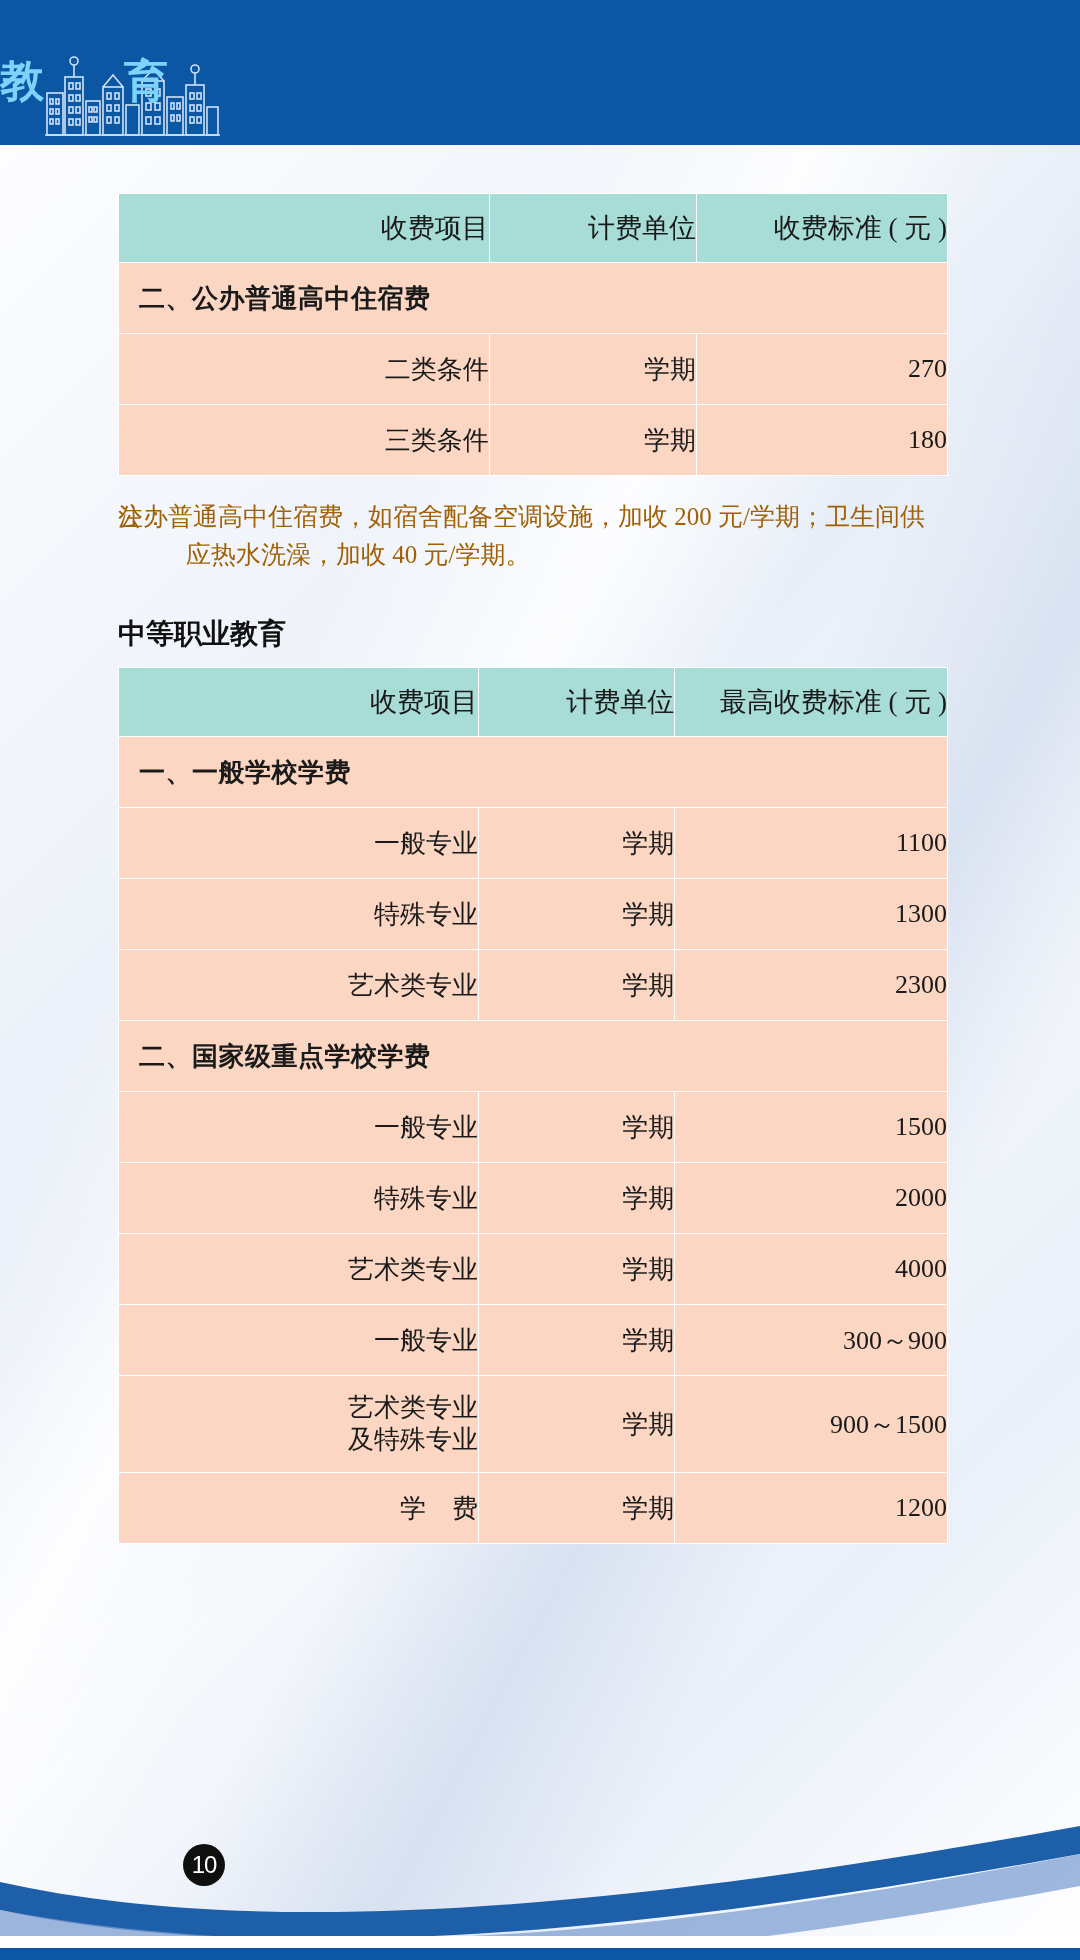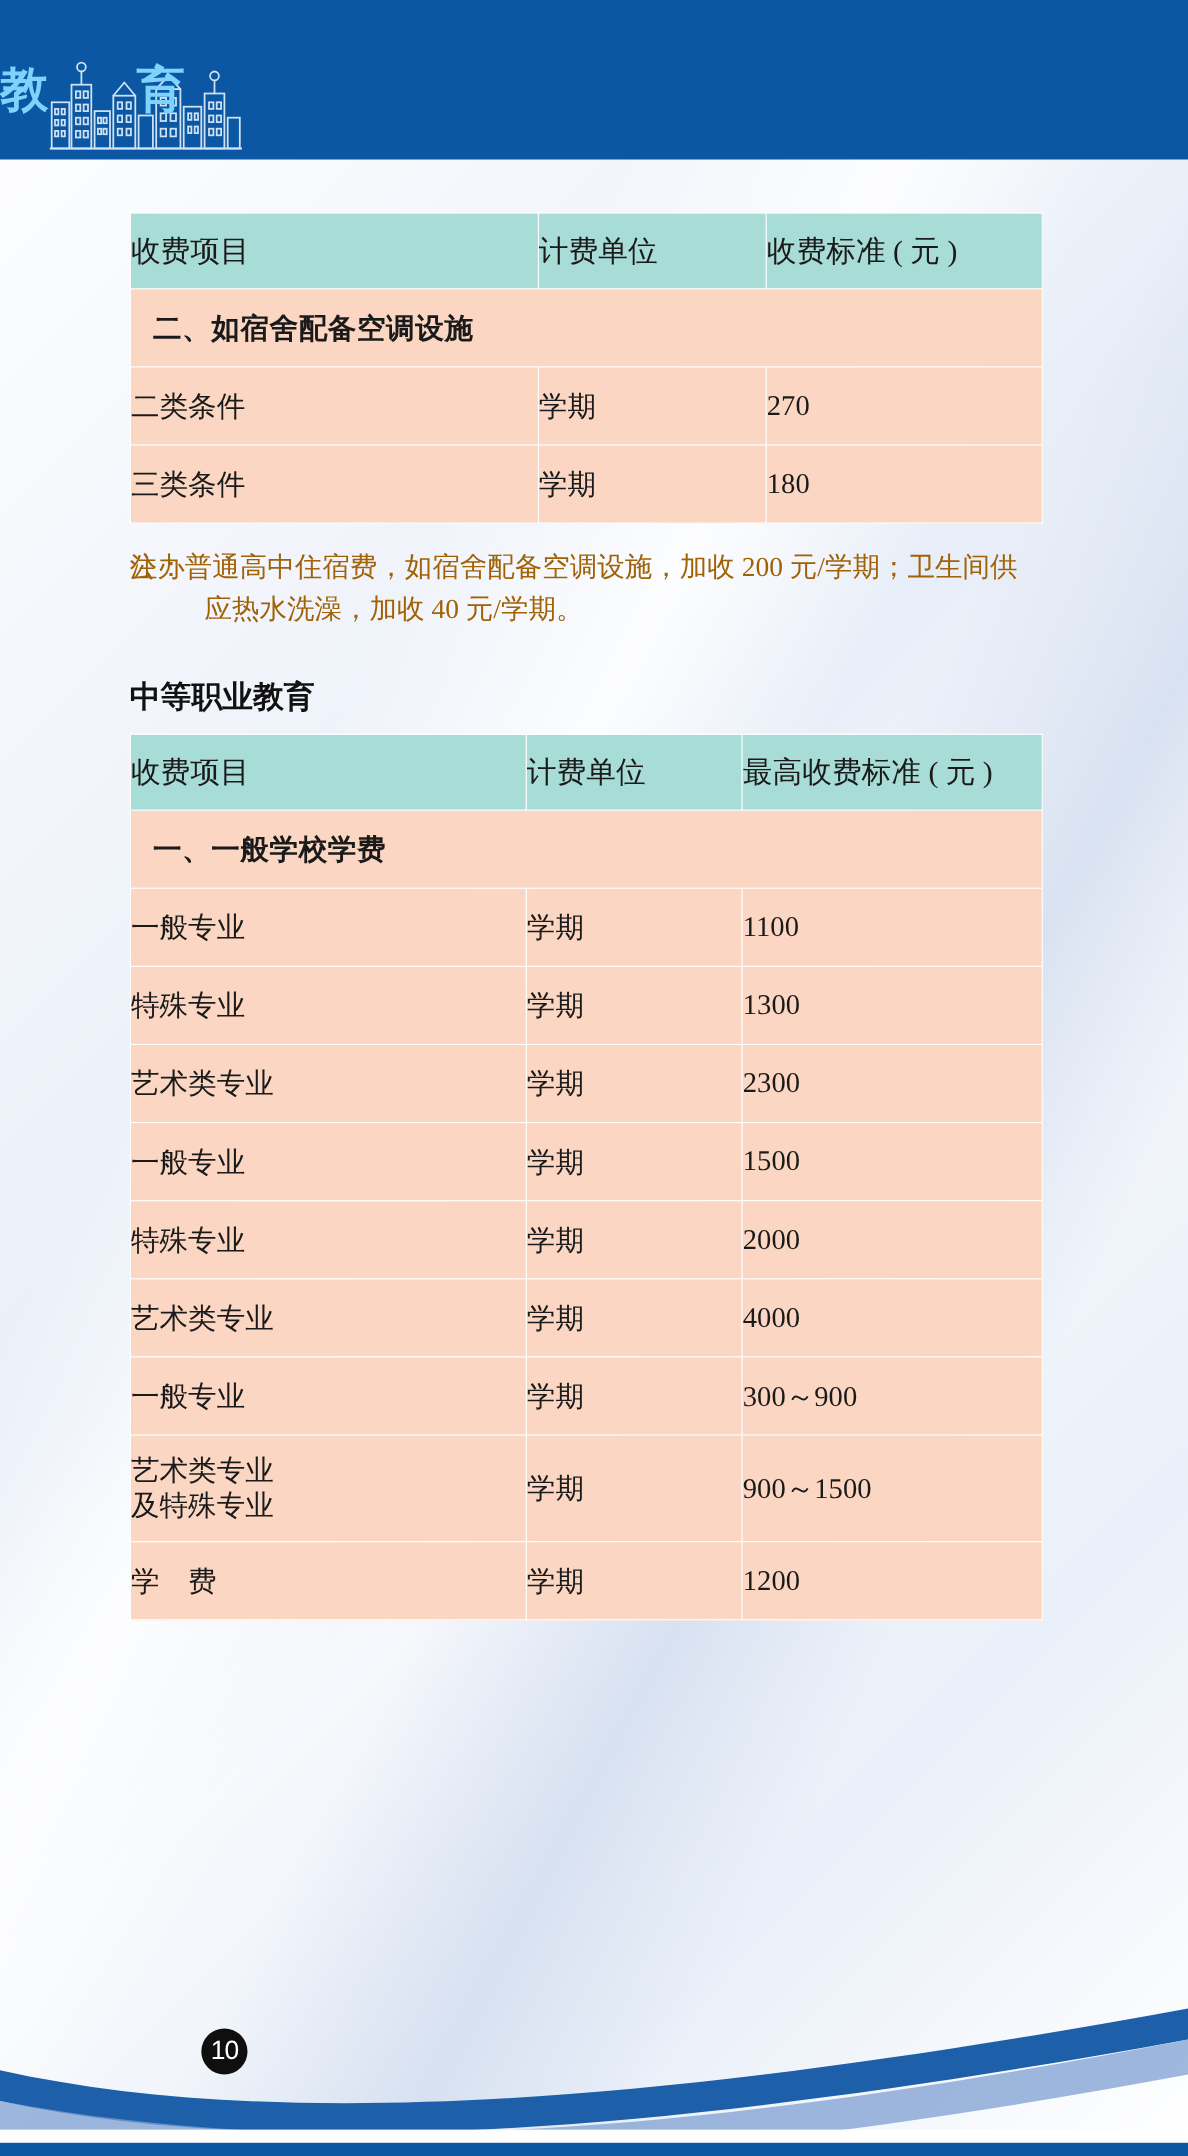--- a/index.html
+++ b/index.html
@@ -61,21 +61,21 @@
   
   table.fee-table {
     border-collapse: collapse;
     width: 830px;
     table-layout: fixed;
     margin: 0;
   }
   table.fee-table td, table.fee-table th {
     border: 1px solid #ffffff;
     padding: 0;
-    text-align: left;
+    text-align: right;
     vertical-align: middle;
     font-family: "Liberation Serif", "DejaVu Serif", serif;
   }
   .fee-table thead th {
     background: #a8dcd7;
     color: #1a1a1a;
     font-size: 27px;
     font-weight: normal;
     height: 68px;
   }
@@ -242,21 +242,21 @@
     </colgroup>
     <thead>
       <tr>
         <th>收费项目</th>
         <th>计费单位</th>
         <th>收费标准 ( 元 )</th>
       </tr>
     </thead>
     <tbody>
       <tr>
-        <td class="section" colspan="3">二、如宿舍配备空调设施</td>
+        <td class="section" colspan="3">二、公办普通高中住宿费</td>
       </tr>
       <tr>
         <td class="item">二类条件</td>
         <td>学期</td>
         <td>270</td>
       </tr>
       <tr>
         <td class="item">三类条件</td>
         <td>学期</td>
         <td>180</td>
@@ -296,20 +296,23 @@
       </tr>
       <tr>
         <td class="item">特殊专业</td>
         <td>学期</td>
         <td>1300</td>
       </tr>
       <tr>
         <td class="item">艺术类专业</td>
         <td>学期</td>
         <td>2300</td>
+      </tr>
+      <tr>
+        <td class="section" colspan="3">二、国家级重点学校学费</td>
       </tr>
       <tr>
         <td class="item">一般专业</td>
         <td>学期</td>
         <td>1500</td>
       </tr>
       <tr>
         <td class="item">特殊专业</td>
         <td>学期</td>
         <td>2000</td>

